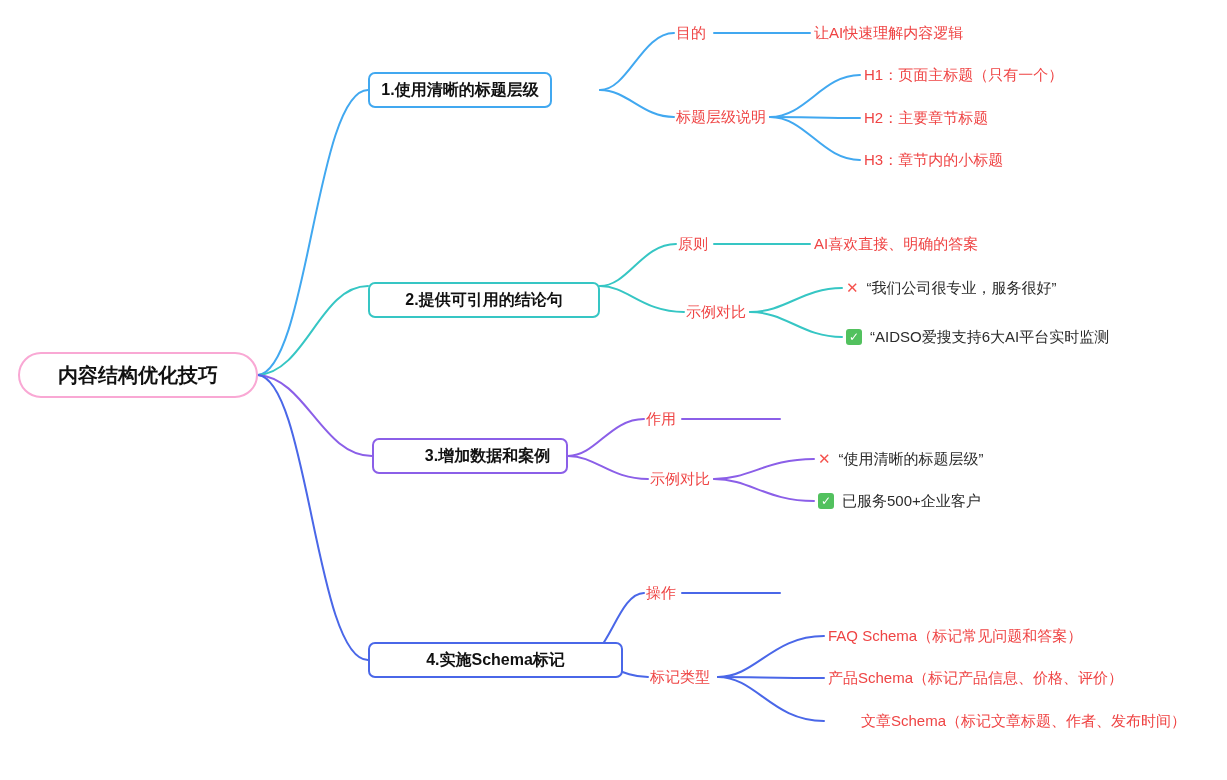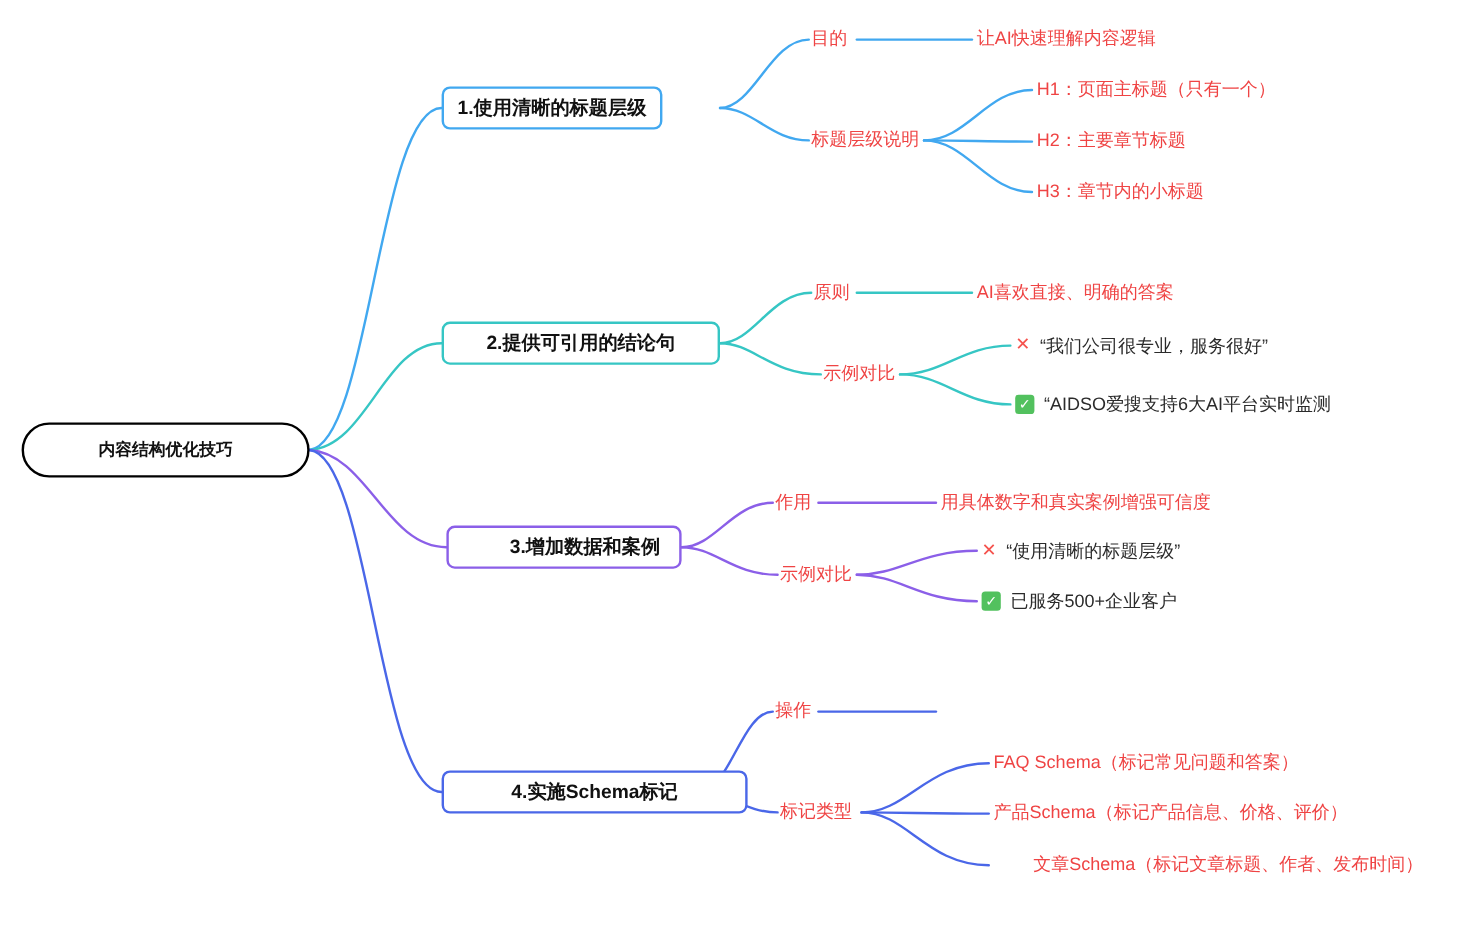--- a/index.html
+++ b/index.html
@@ -30,35 +30,35 @@
     position: absolute;
     display: flex;
     align-items: center;
     justify-content: center;
     background: #ffffff;
     z-index: 1;
     white-space: nowrap;
     cursor: default;
   }
   .root-node {
-    border: 2px solid #000000;
+    border: 2px solid #f9a8d4;
     border-radius: 24px;
-    font-size: 14px;
+    font-size: 20px;
     font-weight: bold;
     color: #111111;
   }
   .branch-node {
     border: 2px solid #888888;
     border-radius: 7px;
     font-size: 16px;
     font-weight: bold;
     color: #111111;
   }
   .b1 { border-color: #41A8F0; }
-  .b2 { border-color: #36C6C4; }
+  .b2 { border-color: #36C6C4; margin-top: 14px; }
   .b3 { border-color: #8B5FE8; padding-left: 35px; }
   .b4 { border-color: #4A67E8; }
   .label {
     position: absolute;
     font-size: 15px;
     line-height: 18px;
     color: #ef4444;
     white-space: nowrap;
     z-index: 1;
   }
@@ -155,21 +155,20 @@
     <span>“我们公司很专业，服务很好”</span>
   </div>
   <div class="leaf-row" style="left:846px;top:327px">
     <span class="check-icon">✓</span>
     <span>“AIDSO爱搜支持6大AI平台实时监测</span>
   </div>
 
   <div class="node branch-node b3" style="left:372px;top:438px;width:196px;height:36px">3.增加数据和案例</div>
 
   <div class="label" style="left:646px;top:410px">作用</div>
-  <div class="label" style="left:784px;top:410px">用具体数字和真实案例增强可信度</div>
 
   <div class="label" style="left:650px;top:470px">示例对比</div>
   <div class="leaf-row" style="left:818px;top:449px">
     <span class="cross-icon">✕</span>
     <span>“使用清晰的标题层级”</span>
   </div>
   <div class="leaf-row" style="left:818px;top:491px">
     <span class="check-icon">✓</span>
     <span>已服务500+企业客户</span>
   </div>

